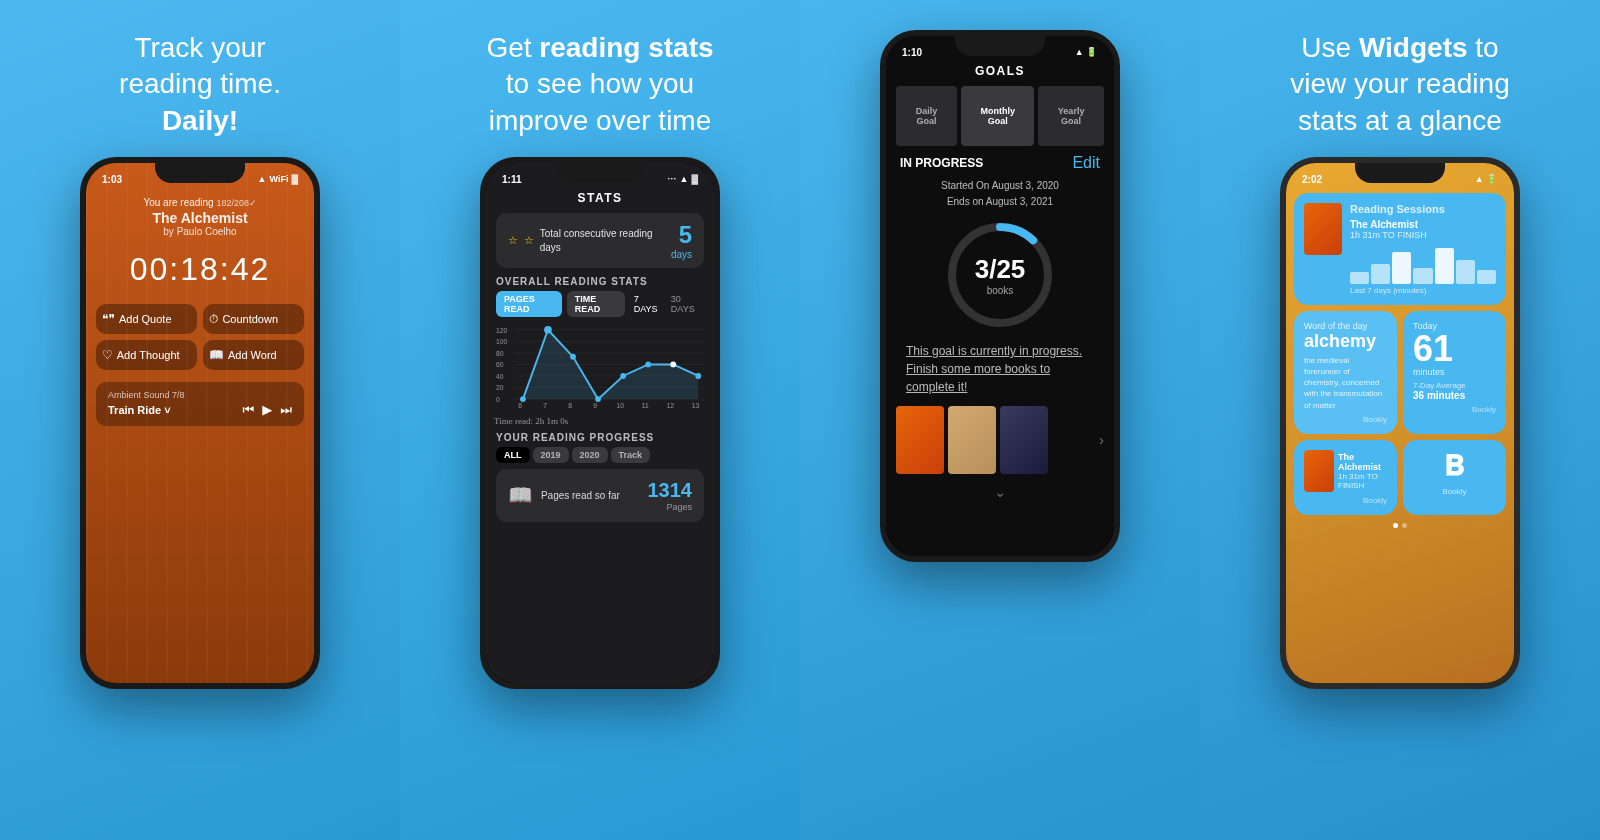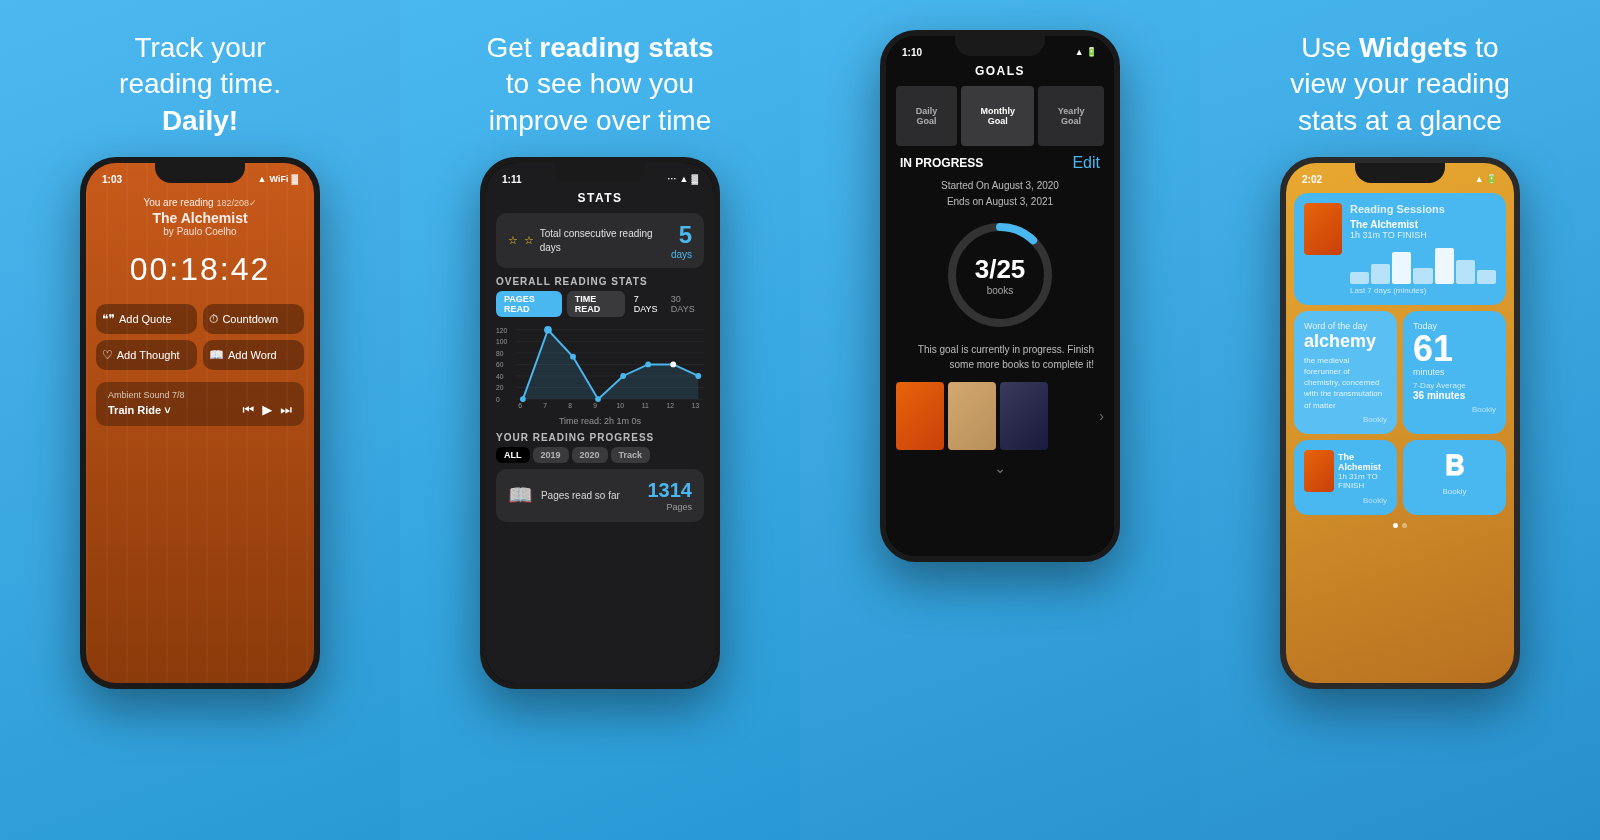--- a/index.html
+++ b/index.html
@@ -267,24 +267,25 @@
     .chart-area {
       padding: 0 8px;
       position: relative;
     }
 
     .chart-svg {
       width: 100%;
     }
 
     .chart-time-label {
-      text-align: center;
+      text-align: left;
       font-size: 9px;
       color: rgba(255,255,255,0.5);
       padding: 2px 0;
+      font-family: Liberation Serif, serif;
     }
 
     .progress-section-title {
       font-size: 10px;
       font-weight: 700;
       letter-spacing: 1px;
       color: rgba(255,255,255,0.7);
       padding: 4px 10px 4px;
     }
 
@@ -412,25 +413,26 @@
       font-weight: 700;
       color: white;
     }
 
     .goal-unit {
       font-size: 10px;
       color: rgba(255,255,255,0.6);
     }
 
     .goal-message {
-      text-align: right;
-      font-size: 10px;
+      text-align: left;
+      font-size: 12px;
       color: rgba(255,255,255,0.7);
       padding: 4px 20px;
       line-height: 1.5;
+      text-decoration: underline;
     }
 
     .book-covers-row {
       display: flex;
       gap: 4px;
       padding: 6px 10px;
       align-items: center;
       overflow: hidden;
     }
 

